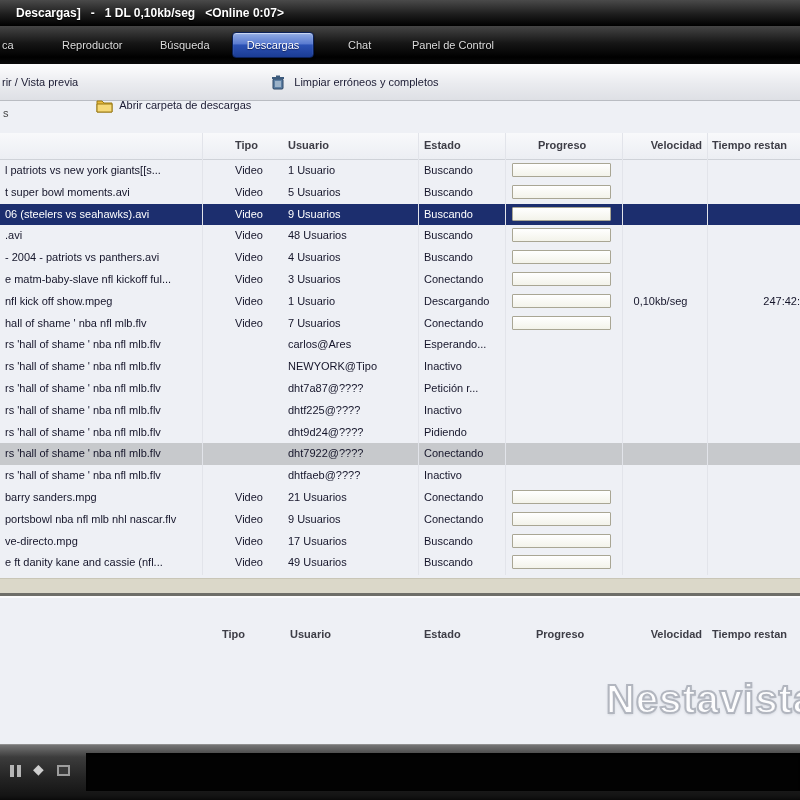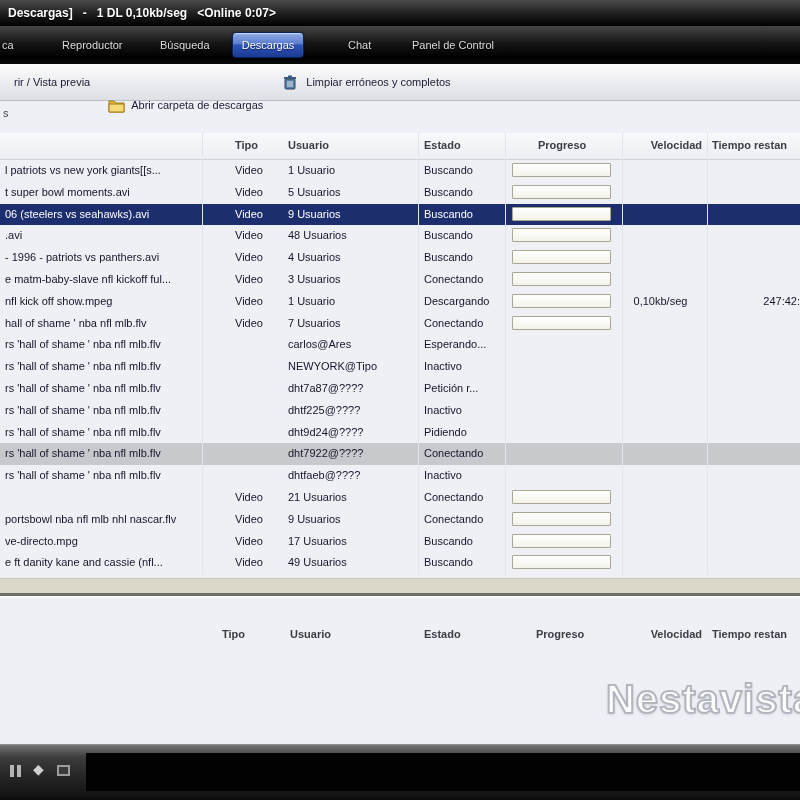--- a/index.html
+++ b/index.html
@@ -9,55 +9,55 @@
     background:#000;
     font-family:"Liberation Sans", sans-serif;
   }
   .window { position:relative; width:800px; height:800px; background:#eef0f5; overflow:hidden; }
 
   
   .titlebar {
     position:absolute; top:0; left:0; right:0; height:26px;
     background:linear-gradient(#4a4a4a, #1d1d1d 55%, #000);
     color:#fff; font-weight:bold; font-size:12px; line-height:26px;
-    white-space:pre; padding-left:8px;
+    white-space:pre; padding-left:16px;
     text-shadow:0 1px 1px #000;
   }
 
   
   .tabbar {
     position:absolute; top:26px; left:0; right:0; height:38px;
     background:linear-gradient(#454545, #161616 45%, #000 82%, #0a0a0a);
   }
   .tab {
     position:absolute; top:0; height:31px; line-height:38px;
     color:#dcdcdc; font-size:11px; cursor:default;
     text-shadow:0 1px 1px #000;
   }
   .tab-ca { left:2px; }
   .tab-reproductor { left:62px; }
   .tab-busqueda { left:160px; }
   .tab-chat { left:348px; }
   .tab-panel { left:412px; }
   .tab-active {
-    position:absolute; left:232px; top:6px; width:72px; height:26px;
+    position:absolute; left:232px; top:6px; width:82px; height:26px;
     border:1px solid #0a2058; border-radius:4px;
     background:linear-gradient(#93ade4 0%, #5a7bd0 45%, #2c52b5 50%, #1b3c94 100%);
     box-shadow:inset 0 1px 1px rgba(255,255,255,.55), 0 1px 2px rgba(0,0,0,.6);
     color:#fff; font-size:11px; line-height:24px; text-align:center;
     text-shadow:0 1px 1px #12225c;
   }
 
   
   .toolbar {
     position:absolute; top:64px; left:0; right:0; height:37px;
     background:linear-gradient(#fdfdfe, #eaebef 55%, #dee0e5);
     border-bottom:1px solid #b9bcc2;
     display:flex; align-items:center;
-    font-size:11px; color:#1b1b33;padding-left:12px;
+    font-size:11px; color:#1b1b33;
   }
   .titem { display:flex; align-items:center; gap:6px; cursor:default; }
   .titem-preview { margin-left:2px; }
   .titem-folder { margin-left:18px;margin-top:46px; }
   .titem-clean { margin-left:20px; }
   .ticon { width:17px; height:15px; display:inline-block; }
 
   
   .fragment { position:absolute; top:107px; left:3px; font-size:11px; color:#444; }
 
@@ -226,21 +226,21 @@
         <div class="row">
           <span class="cell cname">.avi</span>
           <span class="cell ctipo">Video</span>
           <span class="cell cusuario">48 Usuarios</span>
           <span class="cell cestado">Buscando</span>
           <span class="pbar"></span>
           <span class="cell cvel"></span>
           <span class="cell ctime"></span>
         </div>
         <div class="row">
-          <span class="cell cname">- 1996 - patriots vs panthers.avi</span>
+          <span class="cell cname">- 2004 - patriots vs panthers.avi</span>
           <span class="cell ctipo">Video</span>
           <span class="cell cusuario">4 Usuarios</span>
           <span class="cell cestado">Buscando</span>
           <span class="pbar"></span>
           <span class="cell cvel"></span>
           <span class="cell ctime"></span>
         </div>
         <div class="row">
           <span class="cell cname">e matm-baby-slave nfl kickoff ful...</span>
           <span class="cell ctipo">Video</span>
@@ -325,20 +325,21 @@
         <div class="row">
           <span class="cell cname">rs 'hall of shame ' nba nfl mlb.flv</span>
           <span class="cell ctipo"></span>
           <span class="cell cusuario">dhtfaeb@????</span>
           <span class="cell cestado">Inactivo</span>
 
           <span class="cell cvel"></span>
           <span class="cell ctime"></span>
         </div>
         <div class="row">
+          <span class="cell cname">barry sanders.mpg</span>
           <span class="cell ctipo">Video</span>
           <span class="cell cusuario">21 Usuarios</span>
           <span class="cell cestado">Conectando</span>
           <span class="pbar"></span>
           <span class="cell cvel"></span>
           <span class="cell ctime"></span>
         </div>
         <div class="row">
           <span class="cell cname">portsbowl nba nfl mlb nhl nascar.flv</span>
           <span class="cell ctipo">Video</span>

